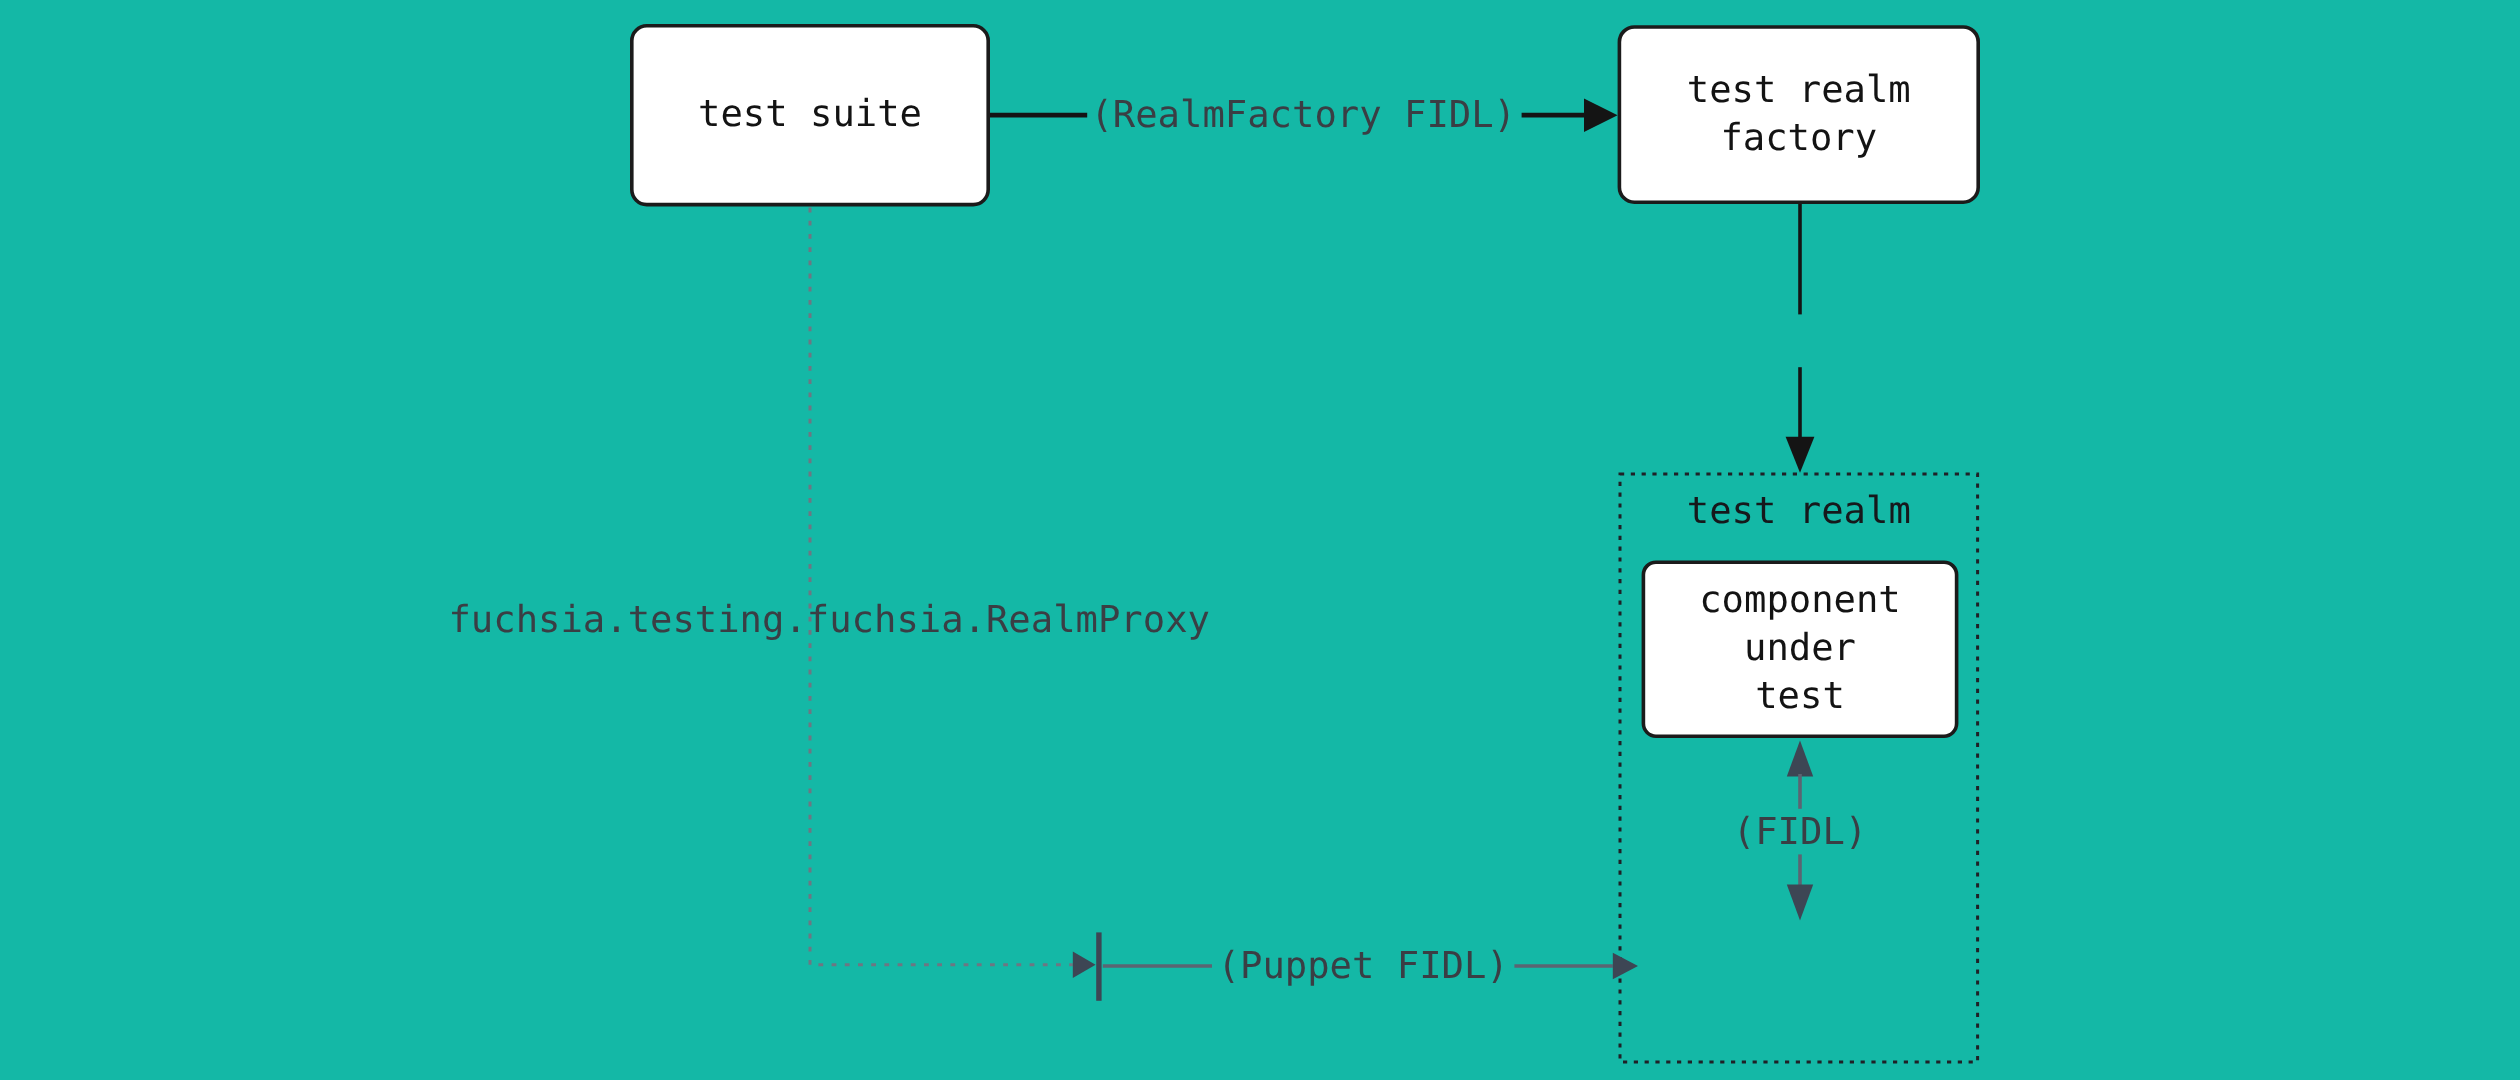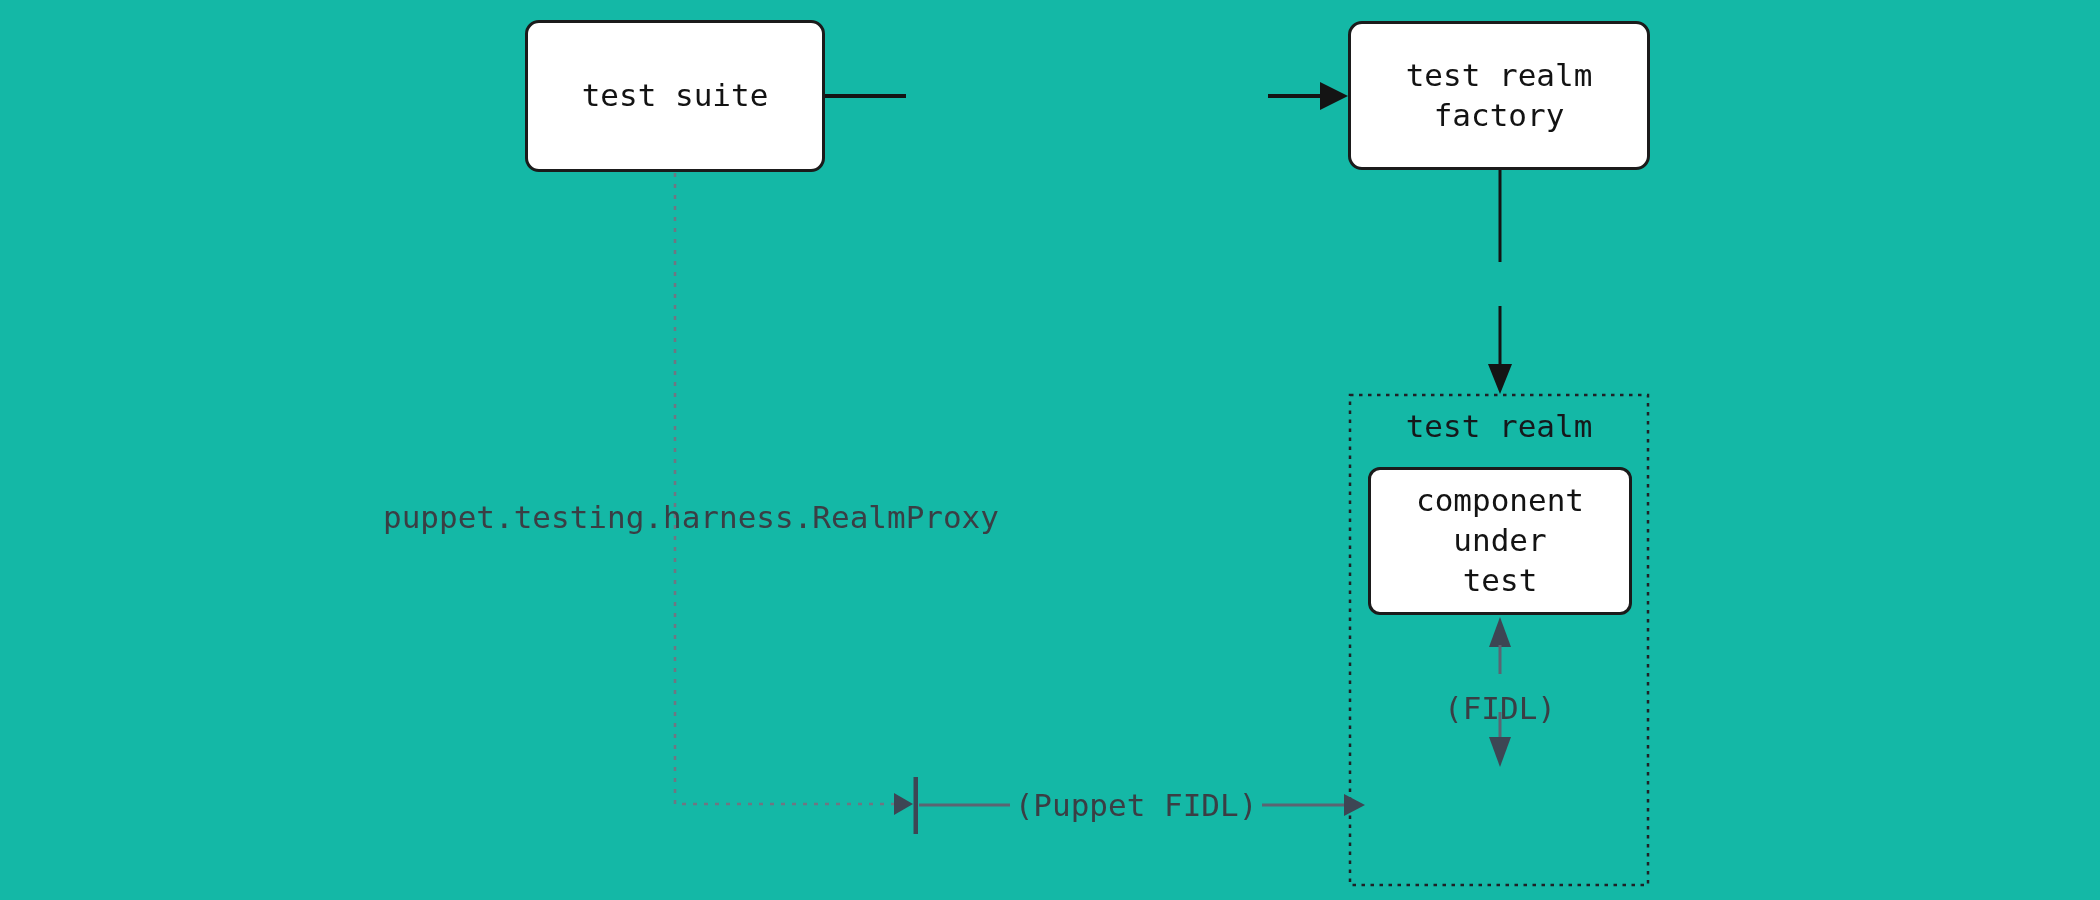--- a/index.html
+++ b/index.html
@@ -55,21 +55,21 @@
 
   .edge-label {
     position: absolute;
     transform: translate(-50%, -50%);
     font-size: 31px;
     color: #3a3e44;
     white-space: nowrap;
   }
   #label-realm-factory-fidl { left: 1086px; top: 96px;  }
   #label-realm-builder      { left: 1500px; top: 284px; }
-  #label-fidl               { left: 1500px; top: 708px; }
+  #label-fidl               { left: 1500px; top: 693px; }
   #label-puppet-fidl        { left: 1136px; top: 805px; }
   #label-realm-proxy        { left: 691px;  top: 517px; }
 
   #label-test-realm {
     position: absolute;
     left: 1499px;
     top: 426px;
     transform: translate(-50%, -50%);
     font-size: 31px;
     color: #16181b;
@@ -122,21 +122,22 @@
   <div class="node" id="node-test-realm-factory">test realm
 factory</div>
 
   <div id="label-test-realm">test realm</div>
 
   <div class="node" id="node-component-under-test">component
 under
 test</div>
 
 
+  <div class="edge-label" id="label-realm-factory-fidl">(RealmFactory FIDL)</div>
 
 
   <div class="edge-label" id="label-fidl">(FIDL)</div>
 
   <div class="edge-label" id="label-puppet-fidl">(Puppet FIDL)</div>
 
-  <div class="edge-label" id="label-realm-proxy">puppet.testing.harness.RealmProxy</div>
+  <div class="edge-label" id="label-realm-proxy">fuchsia.testing.fuchsia.RealmProxy</div>
 
 </div>
 
 </body></html>

